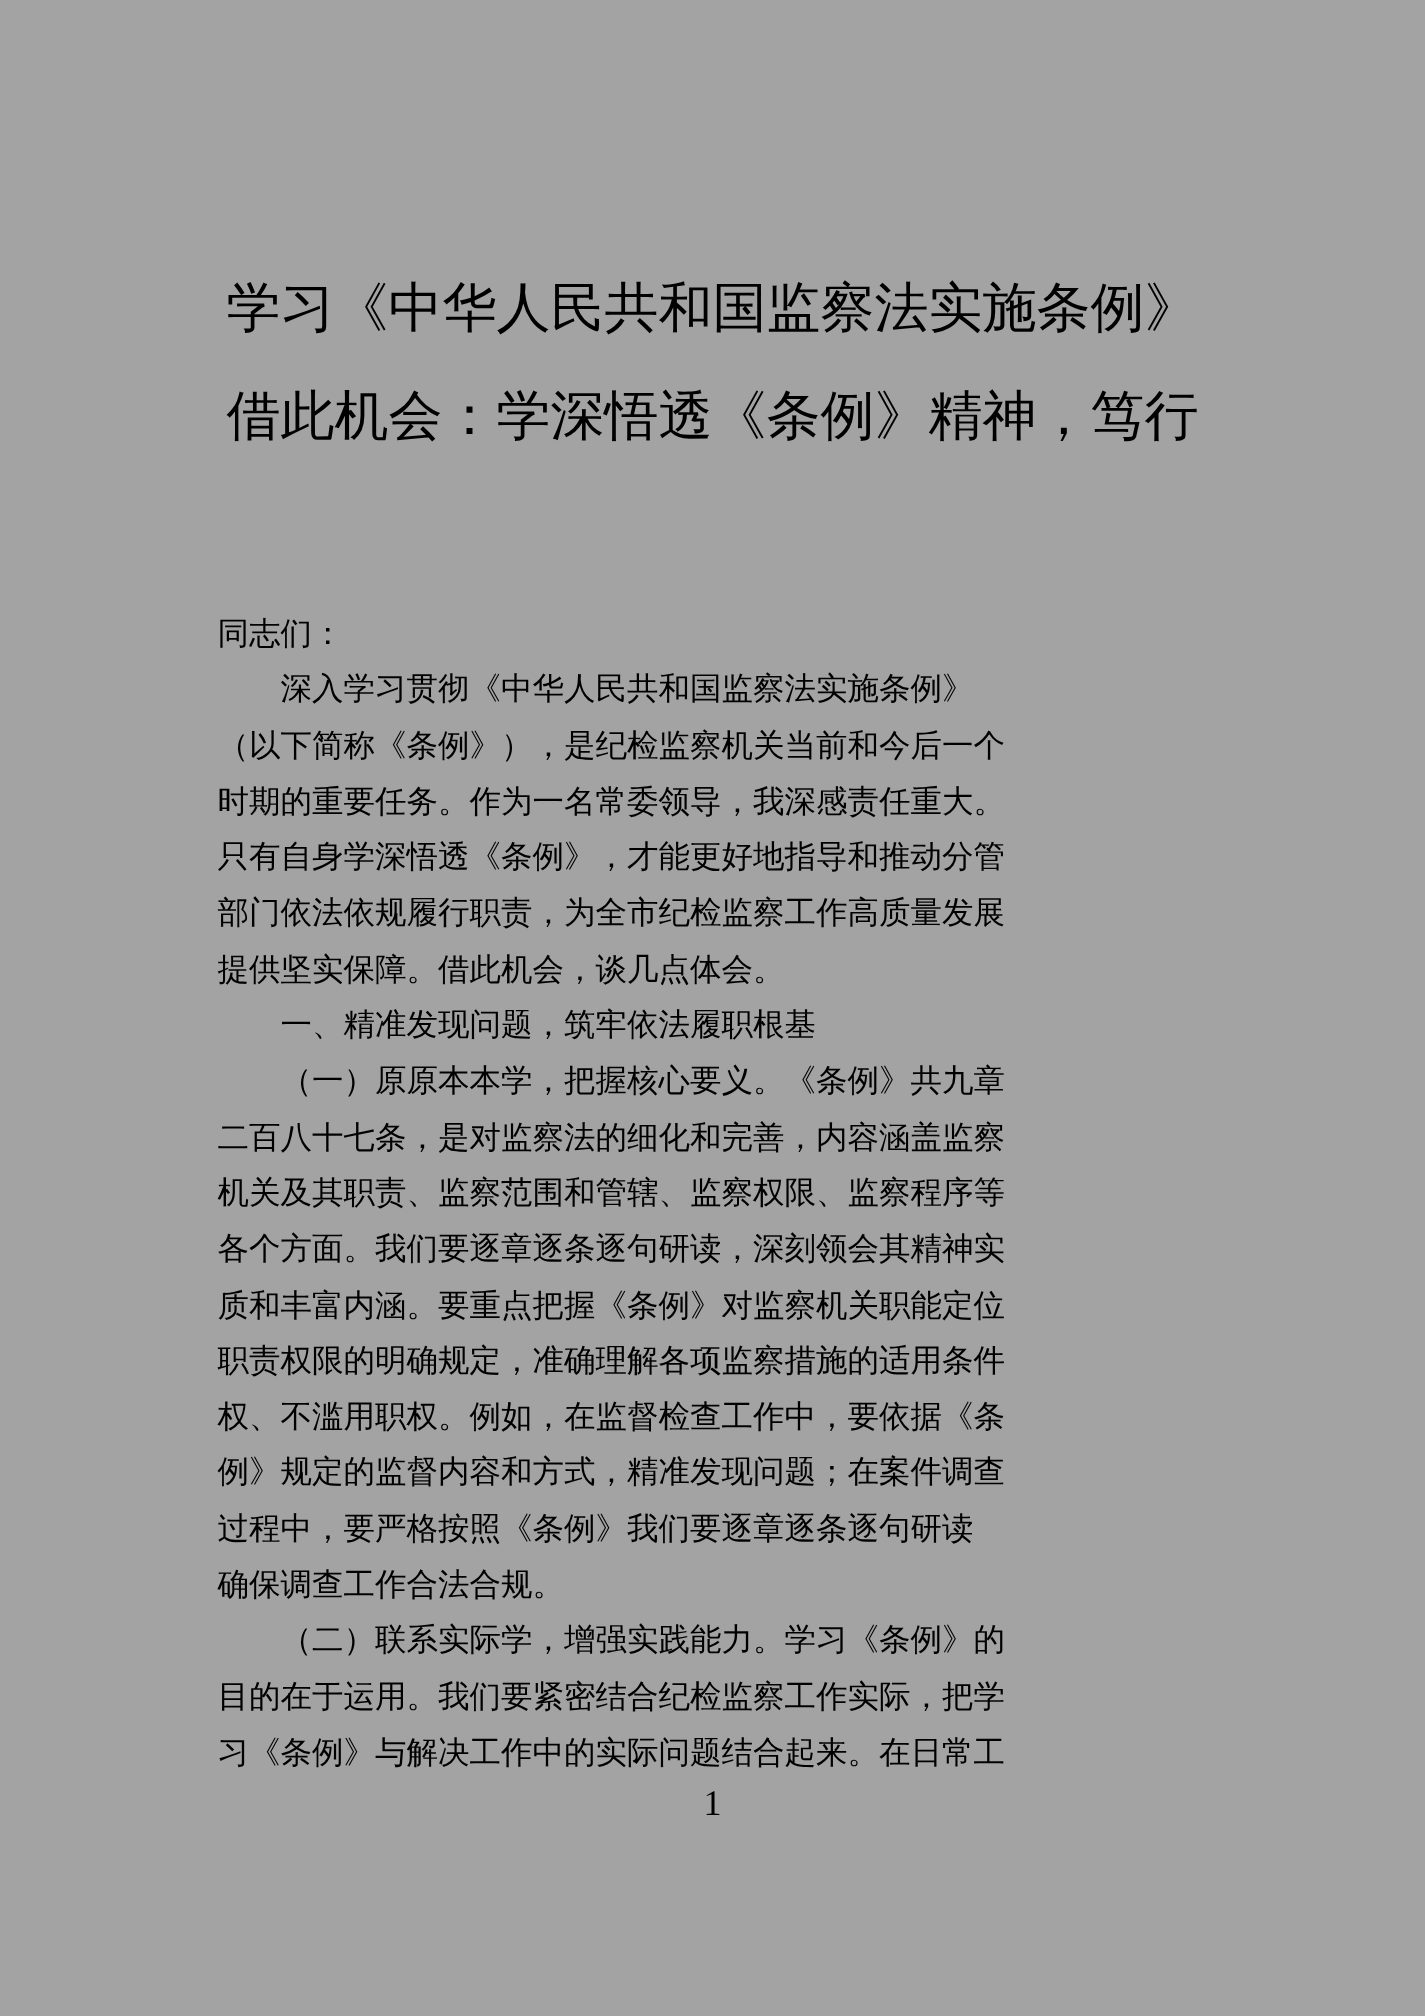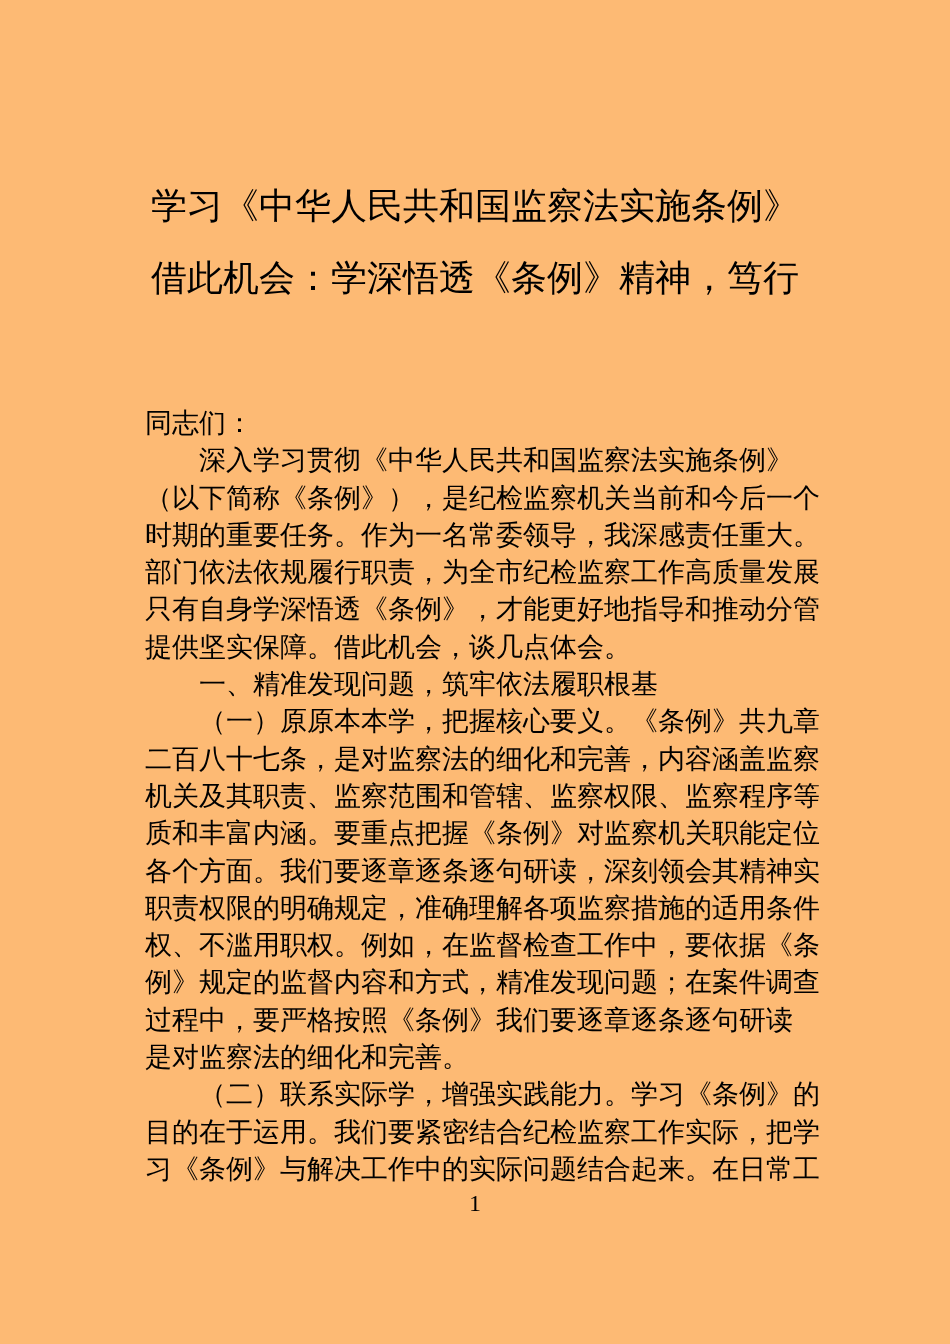--- a/index.html
+++ b/index.html
@@ -1,54 +1,54 @@
 <!DOCTYPE html>
 <html><head>
 <meta charset="utf-8">
 <style>
   html, body { margin:0; padding:0; background:#ffffff; }
   body { width:950px; height:1344px; position:relative; overflow:hidden;
          font-family: "DejaVu Sans", "Liberation Sans", sans-serif; color:#000; }
-  .page { position:absolute; left:0; top:0; width:950px; height:1344px; background:#fdba74; }
+  .page { position:absolute; left:0; top:0; width:950px; height:1344px; background:#a3a3a3; }
   .title { position:absolute; left:140px; width:670px; top:170px; text-align:center;
            font-size:36px; line-height:72px; letter-spacing:0px; }
   .title div { white-space:nowrap; }
-  .body { position:absolute; left:145px; width:664px; top:404px; font-size:27px;
+  .body { position:absolute; left:145px; width:664px; top:404px; font-size:21px;
           line-height:37.3px; }
   .line { white-space:nowrap; height:37.3px; overflow:visible; }
   .footer { position:absolute; top:1190px; left:0; width:950px; text-align:center;
             font-family:"Liberation Serif","DejaVu Serif",serif; font-size:24px; }
 </style>
 </head>
 <body>
 
 <div class="page">
   <div class="title">
     <div>学习《中华人民共和国监察法实施条例》</div>
     <div>借此机会：学深悟透《条例》精神，笃行</div>
   </div>
 
   <div class="body">
     <div class="line">同志们：</div>
     <div class="line">　　深入学习贯彻《中华人民共和国监察法实施条例》</div>
     <div class="line">（以下简称《条例》），是纪检监察机关当前和今后一个</div>
     <div class="line">时期的重要任务。作为一名常委领导，我深感责任重大。</div>
+    <div class="line">只有自身学深悟透《条例》，才能更好地指导和推动分管</div>
     <div class="line">部门依法依规履行职责，为全市纪检监察工作高质量发展</div>
-    <div class="line">只有自身学深悟透《条例》，才能更好地指导和推动分管</div>
     <div class="line">提供坚实保障。借此机会，谈几点体会。</div>
     <div class="line">　　一、精准发现问题，筑牢依法履职根基</div>
     <div class="line">　　（一）原原本本学，把握核心要义。《条例》共九章</div>
     <div class="line">二百八十七条，是对监察法的细化和完善，内容涵盖监察</div>
     <div class="line">机关及其职责、监察范围和管辖、监察权限、监察程序等</div>
+    <div class="line">各个方面。我们要逐章逐条逐句研读，深刻领会其精神实</div>
     <div class="line">质和丰富内涵。要重点把握《条例》对监察机关职能定位</div>
-    <div class="line">各个方面。我们要逐章逐条逐句研读，深刻领会其精神实</div>
     <div class="line">职责权限的明确规定，准确理解各项监察措施的适用条件</div>
     <div class="line">权、不滥用职权。例如，在监督检查工作中，要依据《条</div>
     <div class="line">例》规定的监督内容和方式，精准发现问题；在案件调查</div>
     <div class="line">过程中，要严格按照《条例》我们要逐章逐条逐句研读</div>
-    <div class="line">是对监察法的细化和完善。</div>
+    <div class="line">确保调查工作合法合规。</div>
     <div class="line">　　（二）联系实际学，增强实践能力。学习《条例》的</div>
     <div class="line">目的在于运用。我们要紧密结合纪检监察工作实际，把学</div>
     <div class="line">习《条例》与解决工作中的实际问题结合起来。在日常工</div>
   </div>
 
   <div class="footer">1</div>
 </div>
 
 </body></html>

